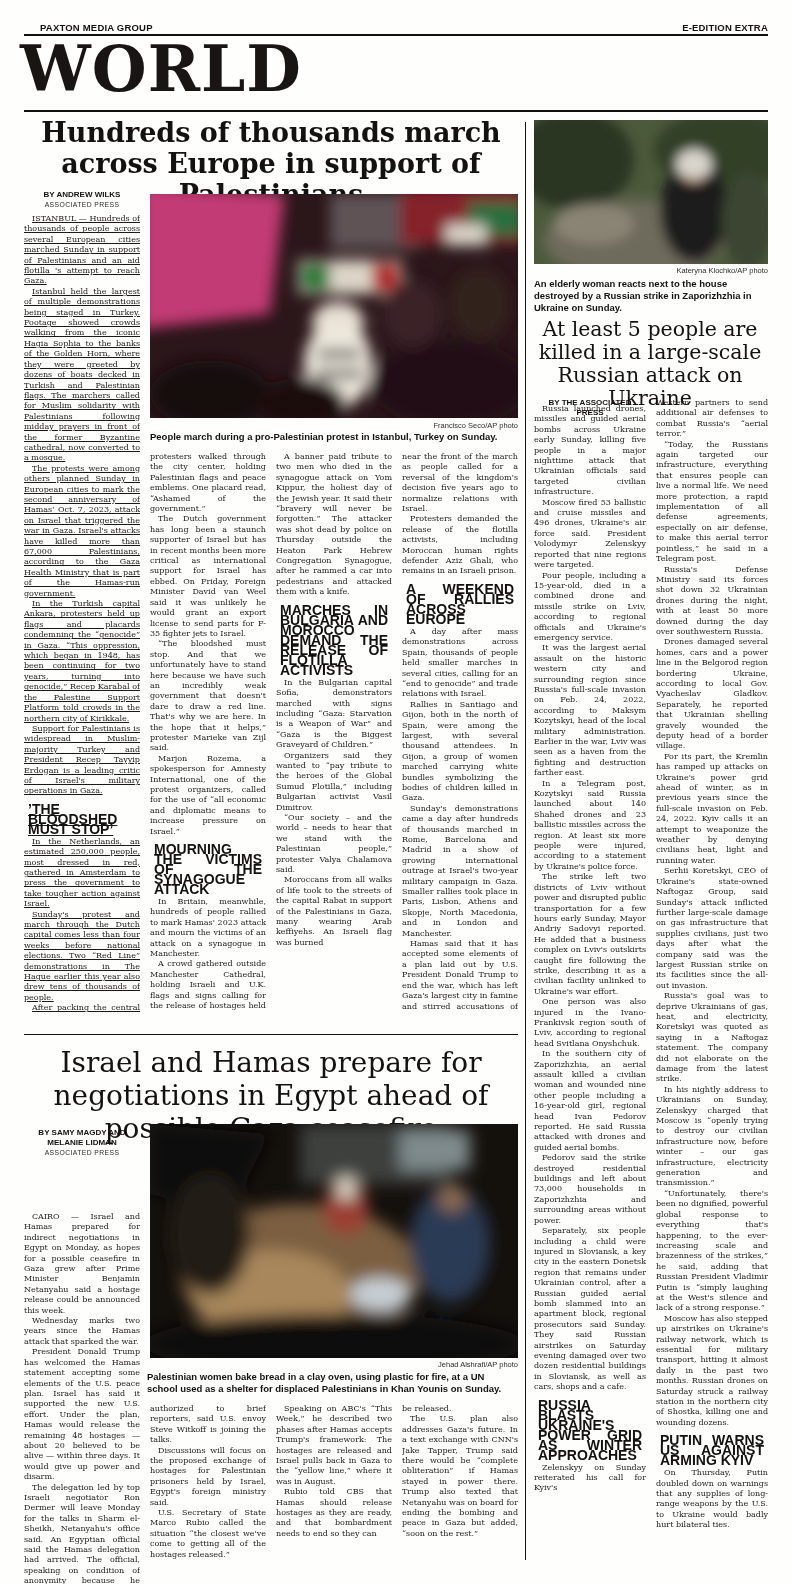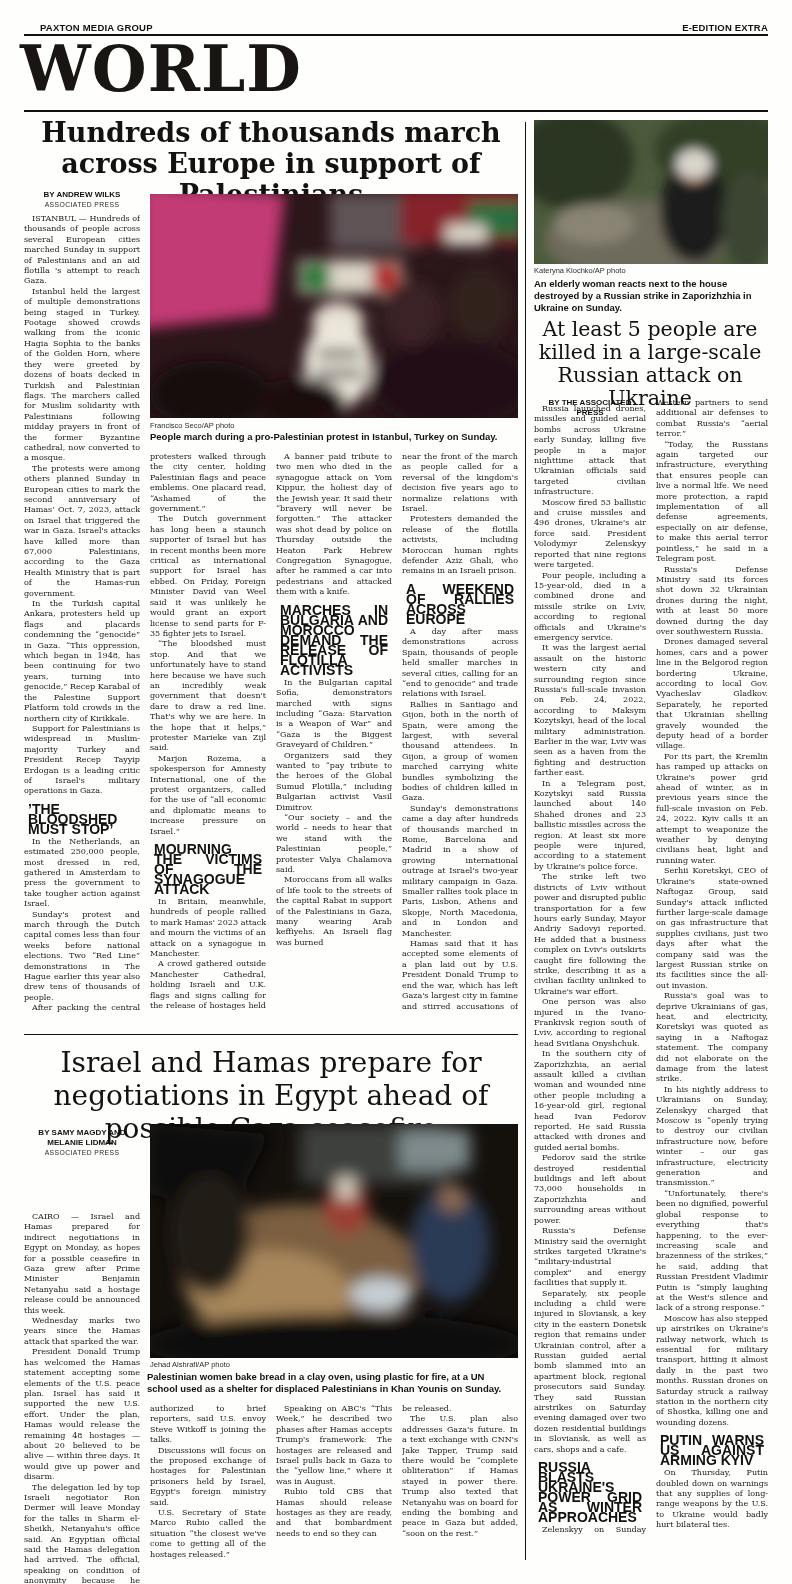--- a/index.html
+++ b/index.html
@@ -13,21 +13,21 @@
   h2,h3{margin:0;font-weight:700;}
   .hl{position:absolute;text-align:center;color:#141210;}
   .hl-a1{left:24px;top:117px;width:494px;font-size:27px;line-height:31px;font-weight:700;}
   .hl-a2{left:24px;top:1046px;width:494px;font-size:28px;line-height:33px;font-weight:500;}
   .hl-r{left:531px;top:318px;width:238px;font-size:20.5px;line-height:23px;font-weight:500;}
   .byline{position:absolute;text-align:center;font-family:"Liberation Sans",sans-serif;}
   .by-author{font-weight:bold;font-size:8px;line-height:10px;color:#131210;}
   .by-agency{font-size:6.8px;line-height:9px;letter-spacing:.4px;color:#2b2926;}
   .photo{position:absolute;overflow:hidden;background:#222;}
   .photo svg{display:block;}
-  .credit{position:absolute;font-family:"Liberation Sans",sans-serif;font-size:7.5px;color:#2e2c29;}
+  .credit{position:absolute;font-family:"Liberation Sans",sans-serif;font-size:7.5px;color:#2e2c29;text-align:right;}
   .caption{position:absolute;font-family:"Liberation Sans",sans-serif;font-weight:bold;
            font-size:9.5px;line-height:12px;color:#131210;}
   .col{position:absolute;width:116px;overflow:hidden;text-align:justify;
        font-size:8px;line-height:10.4px;color:#1c1a18;}
   .col-r{width:112px;}
   .para{margin:0;text-indent:8px;}
   .cont{text-indent:0;}
   .subhead{font-family:"Liberation Sans",sans-serif;font-weight:bold;font-size:14px;line-height:10px;
            margin:7px 4px 3px;color:#121110;}
   .vdiv{position:absolute;background:#15130f;}
@@ -78,21 +78,21 @@
           <ellipse cx="150" cy="210" rx="46" ry="26" fill="#1b0c0f"></ellipse>
           <ellipse cx="300" cy="190" rx="80" ry="44" fill="#200f13"></ellipse>
           <ellipse cx="262" cy="120" rx="30" ry="34" fill="#3a2326"></ellipse>
           <ellipse cx="330" cy="110" rx="30" ry="36" fill="#33201f"></ellipse>
         </g>
       </svg>
     </figure>
     <div class="credit" style="left:150px;top:421px;width:368px;">Francisco Seco/AP photo</div>
     <div class="caption" style="left:150px;top:431px;width:368px;">People march during a pro-Palestinian protest in Istanbul, Turkey on Sunday.</div>
 
-    <div class="col" style="left:24px;top:214px;height:798px;">
+    <div class="col" style="left:24px;top:214px;height:798px;text-decoration:underline;">
         <p class="para">ISTANBUL — Hundreds of thousands of people across several European cities marched Sunday in support of Palestinians and an aid flotilla 's attempt to reach Gaza.</p>
         <p class="para">Istanbul held the largest of multiple demonstrations being staged in Turkey. Footage showed crowds walking from the iconic Hagia Sophia to the banks of the Golden Horn, where they were greeted by dozens of boats decked in Turkish and Palestinian flags. The marchers called for Muslim solidarity with Palestinians following midday prayers in front of the former Byzantine cathedral, now converted to a mosque.</p>
         <p class="para">The protests were among others planned Sunday in European cities to mark the second anniversary of Hamas’ Oct. 7, 2023, attack on Israel that triggered the war in Gaza. Israel's attacks have killed more than 67,000 Palestinians, according to the Gaza Health Ministry that is part of the Hamas-run government.</p>
         <p class="para">In the Turkish capital Ankara, protesters held up flags and placards condemning the “genocide” in Gaza. “This oppression, which began in 1948, has been continuing for two years, turning into genocide,” Recep Karabal of the Palestine Support Platform told crowds in the northern city of Kirikkale.</p>
         <p class="para">Support for Palestinians is widespread in Muslim-majority Turkey and President Recep Tayyip Erdogan is a leading critic of Israel's military operations in Gaza.</p>
         <h4 class="subhead">’THE BLOODSHED MUST STOP’</h4>
         <p class="para">In the Netherlands, an estimated 250,000 people, most dressed in red, gathered in Amsterdam to press the government to take tougher action against Israel.</p>
         <p class="para">Sunday's protest and march through the Dutch capital comes less than four weeks before national elections. Two “Red Line” demonstrations in The Hague earlier this year also drew tens of thousands of people.</p>
         <p class="para">After packing the central Museum Square, the</p>
       </div>
@@ -214,21 +214,20 @@
     <div class="col col-r" style="left:534px;top:404px;height:1132px;">
         <p class="para">Russia launched drones, missiles and guided aerial bombs across Ukraine early Sunday, killing five people in a major nighttime attack that Ukrainian officials said targeted civilian infrastructure.</p>
         <p class="para">Moscow fired 53 ballistic and cruise missiles and 496 drones, Ukraine's air force said. President Volodymyr Zelenskyy reported that nine regions were targeted.</p>
         <p class="para">Four people, including a 15-year-old, died in a combined drone and missile strike on Lviv, according to regional officials and Ukraine's emergency service.</p>
         <p class="para">It was the largest aerial assault on the historic western city and surrounding region since Russia's full-scale invasion on Feb. 24, 2022, according to Maksym Kozytskyi, head of the local military administration. Earlier in the war, Lviv was seen as a haven from the fighting and destruction farther east.</p>
         <p class="para">In a Telegram post, Kozytskyi said Russia launched about 140 Shahed drones and 23 ballistic missiles across the region. At least six more people were injured, according to a statement by Ukraine's police force.</p>
         <p class="para">The strike left two districts of Lviv without power and disrupted public transportation for a few hours early Sunday, Mayor Andriy Sadovyi reported. He added that a business complex on Lviv's outskirts caught fire following the strike, describing it as a civilian facility unlinked to Ukraine's war effort.</p>
         <p class="para">One person was also injured in the Ivano-Frankivsk region south of Lviv, according to regional head Svitlana Onyshchuk.</p>
         <p class="para">In the southern city of Zaporizhzhia, an aerial assault killed a civilian woman and wounded nine other people including a 16-year-old girl, regional head Ivan Fedorov reported. He said Russia attacked with drones and guided aerial bombs.</p>
         <p class="para">Fedorov said the strike destroyed residential buildings and left about 73,000 households in Zaporizhzhia and surrounding areas without power.</p>
-        <p class="para">Russia's Defense Ministry said the overnight strikes targeted Ukraine's “military-industrial complex" and energy facilities that supply it.</p>
         <p class="para">Separately, six people including a child were injured in Sloviansk, a key city in the eastern Donetsk region that remains under Ukrainian control, after a Russian guided aerial bomb slammed into an apartment block, regional prosecutors said Sunday. They said Russian airstrikes on Saturday evening damaged over two dozen residential buildings in Sloviansk, as well as cars, shops and a cafe.</p>
         <h4 class="subhead">RUSSIA BLASTS UKRAINE'S POWER GRID AS WINTER APPROACHES</h4>
         <p class="para">Zelenskyy on Sunday reiterated his call for Kyiv's</p>
       </div>
     <div class="col col-r" style="left:656px;top:398px;height:1162px;">
         <p class="para cont">Western partners to send additional air defenses to combat Russia's “aerial terror.”</p>
         <p class="para">“Today, the Russians again targeted our infrastructure, everything that ensures people can live a normal life. We need more protection, a rapid implementation of all defense agreements, especially on air defense, to make this aerial terror pointless,” he said in a Telegram post.</p>
         <p class="para">Russia's Defense Ministry said its forces shot down 32 Ukrainian drones during the night, with at least 50 more downed during the day over southwestern Russia.</p>
         <p class="para">Drones damaged several homes, cars and a power line in the Belgorod region bordering Ukraine, according to local Gov. Vyacheslav Gladkov. Separately, he reported that Ukrainian shelling gravely wounded the deputy head of a border village.</p>
         <p class="para">For its part, the Kremlin has ramped up attacks on Ukraine's power grid ahead of winter, as in previous years since the full-scale invasion on Feb. 24, 2022. Kyiv calls it an attempt to weaponize the weather by denying civilians heat, light and running water.</p>

